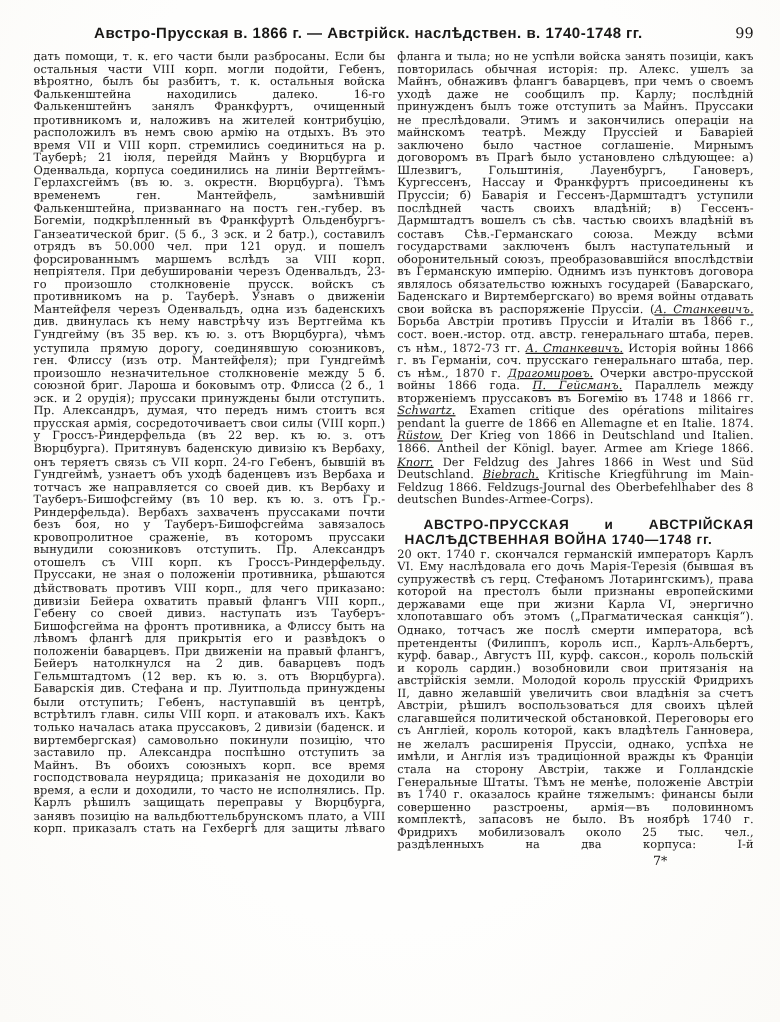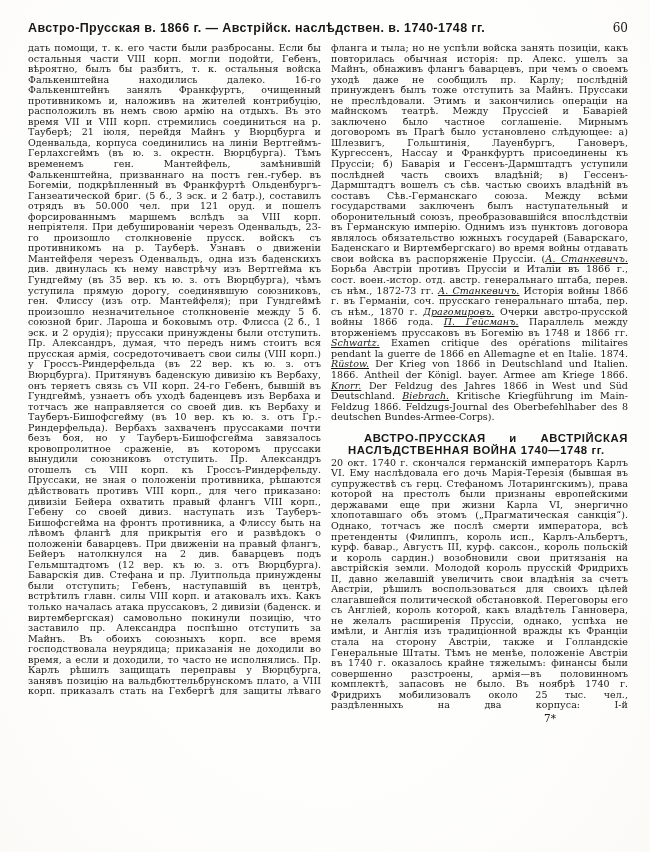--- a/index.html
+++ b/index.html
@@ -11,20 +11,21 @@
     overflow: hidden;
   }
   .page {
     position: relative;
     width: 650px; height: 852px;
     background: radial-gradient(ellipse at 50% 40%, #fefefd 60%, #fbfaf7 100%);
   }
   .running-head {
     position: absolute;
     top: 21px; left: 28px; right: 22px;
+    text-align: center;
     font-family: "Liberation Sans", "DejaVu Sans", sans-serif;
     font-weight: bold;
     font-size: 12.5px;
     letter-spacing: 0.4px;
     white-space: nowrap;
     padding-right: 42px;
   }
   .rh-page {
     position: absolute;
     right: 0px; top: 0;
@@ -47,21 +48,21 @@
     margin: 0;
     font-size: 9.5px;
     line-height: 10.55px;
     text-align: justify;
     letter-spacing: 0.05px;
     word-spacing: 0.3px;
   }
   p.body.flush-last { text-align-last: justify; }
   p.body .em { font-style: italic; text-decoration: underline; }
   p.article-heading {
-    margin: 9px 0 1px 17px;
+    margin: 9px 0 1px 6px;
     font-family: "Liberation Sans", "DejaVu Sans", sans-serif;
     font-weight: bold;
     font-size: 11.3px;
     line-height: 12.5px;
     letter-spacing: 0.6px;
     text-align: justify;
     text-align-last: left;
     text-indent: 16px;
   }
   .sig {
@@ -71,21 +72,21 @@
     padding-right: 72px;
   }
 </style>
 </head>
 <body>
 
 <div class="page">
 
   <div class="running-head">
     <span class="rh-title">Австро-Прусская в. 1866 г. — Австрійск. наслѣдствен. в. 1740-1748 гг.</span>
-    <span class="rh-page">60</span>
+    <span class="rh-page">99</span>
   </div>
 
   <div class="columns">
 
     <div class="col left">
       <p class="body flush-last">дать помощи, т. к. его части были разбросаны. Если бы остальныя части VIII корп. могли подойти, Гебенъ, вѣроятно, былъ бы разбитъ, т. к. остальныя войска Фалькенштейна находились далеко. 16-го Фалькенштейнъ занялъ Франкфуртъ, очищенный противникомъ и, наложивъ на жителей контрибуцію, расположилъ въ немъ свою армію на отдыхъ. Въ это время VII и VIII корп. стремились соединиться на р. Тауберѣ; 21 іюля, перейдя Майнъ у Вюрцбурга и Оденвальда, корпуса соединились на линіи Вертгеймъ-Герлахсгеймъ (въ ю. з. окрестн. Вюрцбурга). Тѣмъ временемъ ген. Мантейфель, замѣнившій Фалькенштейна, призваннаго на постъ ген.-губер. въ Богеміи, подкрѣпленный въ Франкфуртѣ Ольденбургъ-Ганзеатической бриг. (5 б., 3 эск. и 2 батр.), составилъ отрядъ въ 50.000 чел. при 121 оруд. и пошелъ форсированнымъ маршемъ вслѣдъ за VIII корп. непріятеля. При дебушированіи черезъ Оденвальдъ, 23-го произошло столкновеніе прусск. войскъ съ противникомъ на р. Тауберѣ. Узнавъ о движеніи Мантейфеля черезъ Оденвальдъ, одна изъ баденскихъ див. двинулась къ нему навстрѣчу изъ Вертгейма къ Гундгейму (въ 35 вер. къ ю. з. отъ Вюрцбурга), чѣмъ уступила прямую дорогу, соединявшую союзниковъ, ген. Флиссу (изъ отр. Мантейфеля); при Гундгеймѣ произошло незначительное столкновеніе между 5 б. союзной бриг. Лароша и боковымъ отр. Флисса (2 б., 1 эск. и 2 орудія); пруссаки принуждены были отступить. Пр. Александръ, думая, что передъ нимъ стоитъ вся прусская армія, сосредоточиваетъ свои силы (VIII корп.) у Гроссъ-Риндерфельда (въ 22 вер. къ ю. з. отъ Вюрцбурга). Притянувъ баденскую дивизію къ Вербаху, онъ теряетъ связь съ VII корп. 24-го Гебенъ, бывшій въ Гундгеймѣ, узнаетъ объ уходѣ баденцевъ изъ Вербаха и тотчасъ же направляется со своей див. къ Вербаху и Тауберъ-Бишофсгейму (въ 10 вер. къ ю. з. отъ Гр.-Риндерфельда). Вербахъ захваченъ пруссаками почти безъ боя, но у Тауберъ-Бишофсгейма завязалось кровопролитное сраженіе, въ которомъ пруссаки вынудили союзниковъ отступить. Пр. Александръ отошелъ съ VIII корп. къ Гроссъ-Риндерфельду. Пруссаки, не зная о положеніи противника, рѣшаются дѣйствовать противъ VIII корп., для чего приказано: дивизіи Бейера охватить правый флангъ VIII корп., Гебену со своей дивиз. наступать изъ Тауберъ-Бишофсгейма на фронтъ противника, а Флиссу быть на лѣвомъ флангѣ для прикрытія его и развѣдокъ о положеніи баварцевъ. При движеніи на правый флангъ, Бейеръ натолкнулся на 2 див. баварцевъ подъ Гельмштадтомъ (12 вер. къ ю. з. отъ Вюрцбурга). Баварскія див. Стефана и пр. Луитпольда принуждены были отступить; Гебенъ, наступавшій въ центрѣ, встрѣтилъ главн. силы VIII корп. и атаковалъ ихъ. Какъ только началась атака пруссаковъ, 2 дивизіи (баденск. и виртембергская) самовольно покинули позицію, что заставило пр. Александра поспѣшно отступить за Майнъ. Въ обоихъ союзныхъ корп. все время господствовала неурядица; приказанія не доходили во время, а если и доходили, то часто не исполнялись. Пр. Карлъ рѣшилъ защищать переправы у Вюрцбурга, занявъ позицію на вальдбюттельбрунскомъ плато, а VIII корп. приказалъ стать на Гехбергѣ для защиты лѣваго</p>
     </div>
 
     <div class="col right">
       <p class="body"><span>фланга и тыла; но не успѣли войска занять позиціи, какъ повторилась обычная исторія: пр. Алекс. ушелъ за Майнъ, обнаживъ флангъ баварцевъ, при чемъ о своемъ уходѣ даже не сообщилъ пр. Карлу; послѣдній принужденъ былъ тоже отступить за Майнъ. Пруссаки не преслѣдовали. Этимъ и закончились операціи на майнскомъ театрѣ. Между Пруссіей и Баваріей заключено было частное соглашеніе. Мирнымъ договоромъ въ Прагѣ было установлено слѣдующее: а) Шлезвигъ, Гольштинія, Лауенбургъ, Гановеръ, Кургессенъ, Нассау и Франкфуртъ присоединены къ Пруссіи; б) Баварія и Гессенъ-Дармштадтъ уступили послѣдней часть своихъ владѣній; в) Гессенъ-Дармштадтъ вошелъ съ сѣв. частью своихъ владѣній въ составъ Сѣв.-Германскаго союза. Между всѣми государствами заключенъ былъ наступательный и оборонительный союзъ, преобразовавшійся впослѣдствіи въ Германскую имперію. Однимъ изъ пунктовъ договора являлось обязательство южныхъ государей (Баварскаго, Баденскаго и Виртембергскаго) во время войны отдавать свои войска въ распоряженіе Пруссіи. (</span><span class="em">А. Станкевичъ.</span><span> Борьба Австріи противъ Пруссіи и Италіи въ 1866 г., сост. воен.-истор. отд. австр. генеральнаго штаба, перев. съ нѣм., 1872-73 гг. </span><span class="em">А. Станкевичъ.</span><span> Исторія войны 1866 г. въ Германіи, соч. прусскаго генеральнаго штаба, пер. съ нѣм., 1870 г. </span><span class="em">Драгомировъ.</span><span> Очерки австро-прусской войны 1866 года. </span><span class="em">П. Гейсманъ.</span><span> Параллель между вторженіемъ пруссаковъ въ Богемію въ 1748 и 1866 гг. </span><span class="em">Schwartz.</span><span> Examen critique des opérations militaires pendant la guerre de 1866 en Allemagne et en Italie. 1874. </span><span class="em">Rüstow.</span><span> Der Krieg von 1866 in Deutschland und Italien. 1866. Antheil der Königl. bayer. Armee am Kriege 1866. </span><span class="em">Knorr.</span><span> Der Feldzug des Jahres 1866 in West und Süd Deutschland. </span><span class="em">Biebrach.</span><span> Kritische Kriegführung im Main-Feldzug 1866. Feldzugs-Journal des Oberbefehlhaber des 8 deutschen Bundes-Armee-Corps).</span></p>

